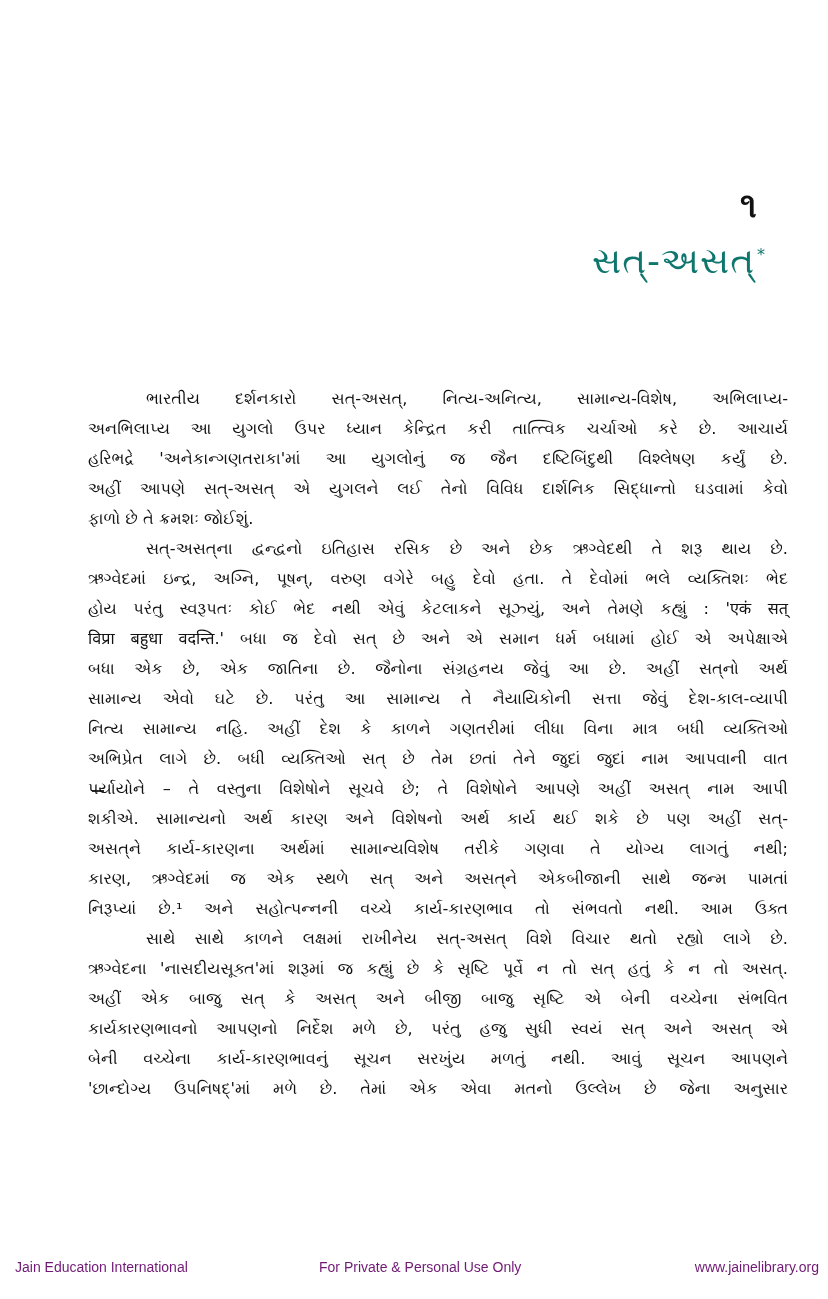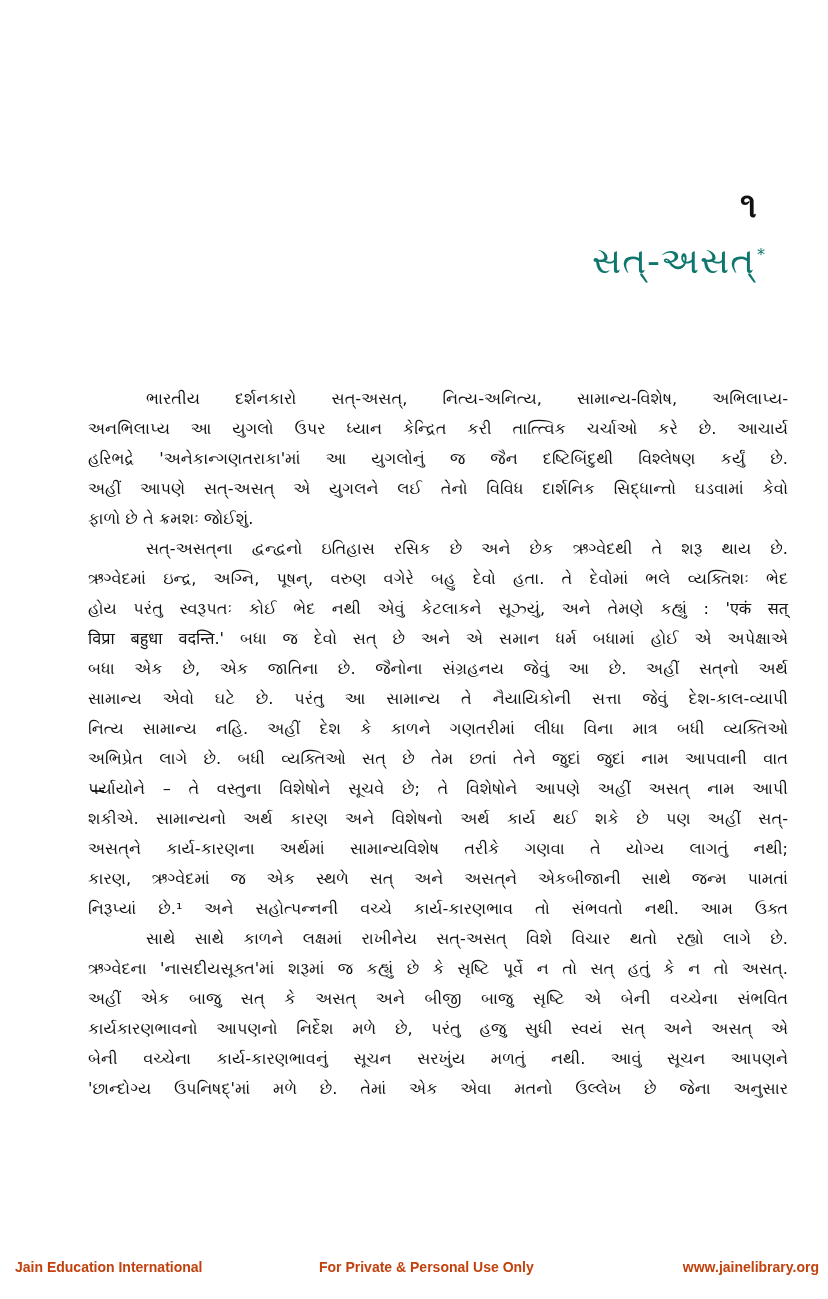--- a/index.html
+++ b/index.html
@@ -11,21 +11,21 @@
   .chapter-title { position: absolute; right: 62px; top: 240px; font-size: 36px; font-weight: normal;
                    font-family: "DejaVu Sans", sans-serif; color: #0f766e; letter-spacing: 1px; }
   .chapter-title sup { font-size: 16px; vertical-align: super; margin-left: 2px; }
   .body-text { position: absolute; left: 88px; top: 336px; width: 700px; margin-top: 48px; }
   .line { height: 30px; line-height: 30px; font-size: 16.2px; white-space: nowrap;
           text-align: justify; text-align-last: justify; font-family: "DejaVu Sans", sans-serif; }
   .line.last { text-align-last: left; }
   .line.indent { padding-left: 58px; }
   .margin-dash { position: absolute; left: 92px; top: 790px; width: 12px; height: 2px; background: #333; }
   .footer { position: absolute; top: 1259px; left: 0; width: 828px; height: 20px;
-            font-family: "Liberation Sans", sans-serif; font-size: 14px; color: #c2410c; font-weight: bold; }
+            font-family: "Liberation Sans", sans-serif; font-size: 14px; color: #701a75; }
   .footer span { position: absolute; top: 0; }
   .f-left { left: 15px; }
   .f-mid { left: 319px; }
   .f-right { right: 9px; }
 </style>
 </head>
 <body>
 
 <div class="page">
   <div class="chapter-num">૧</div>

